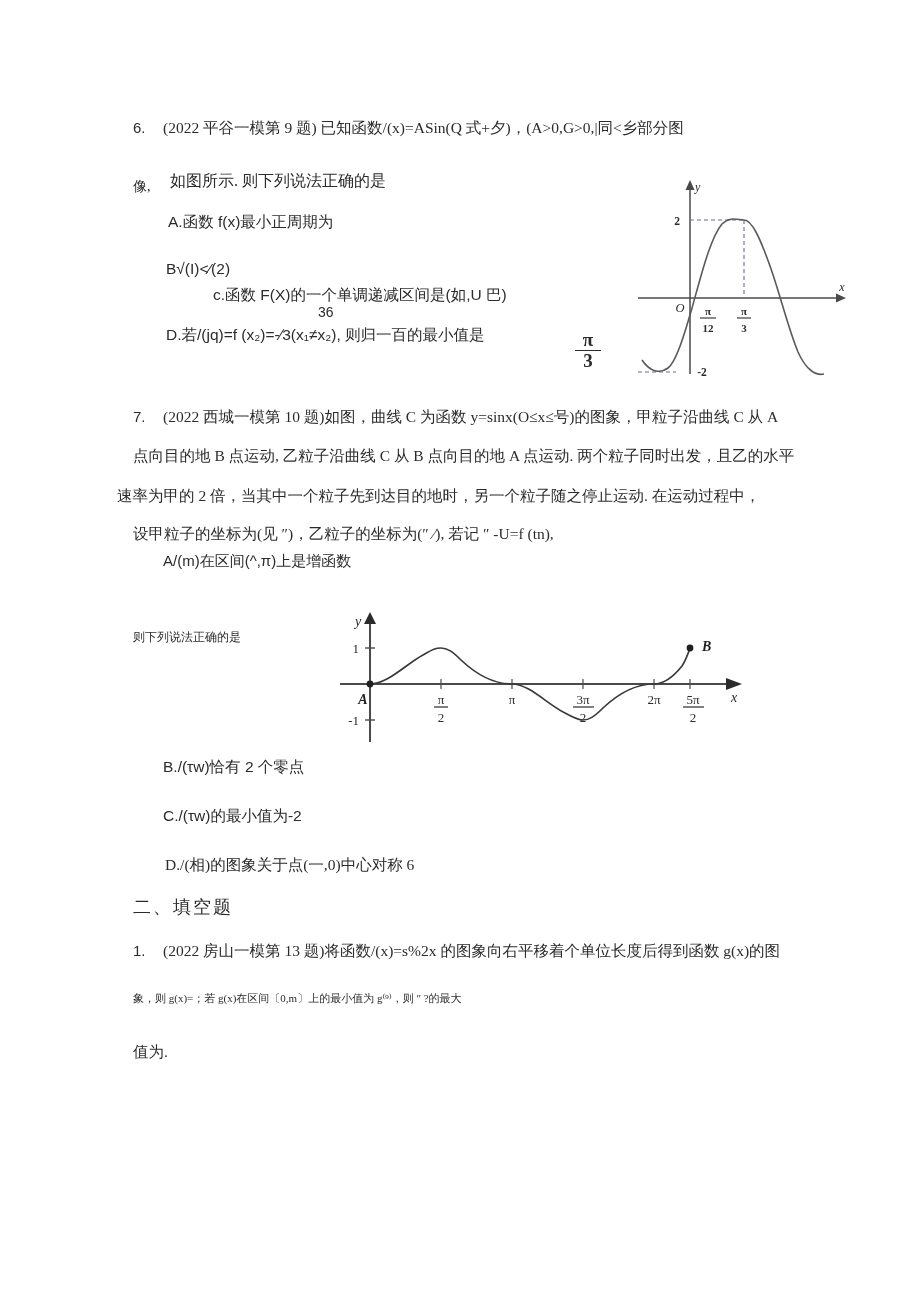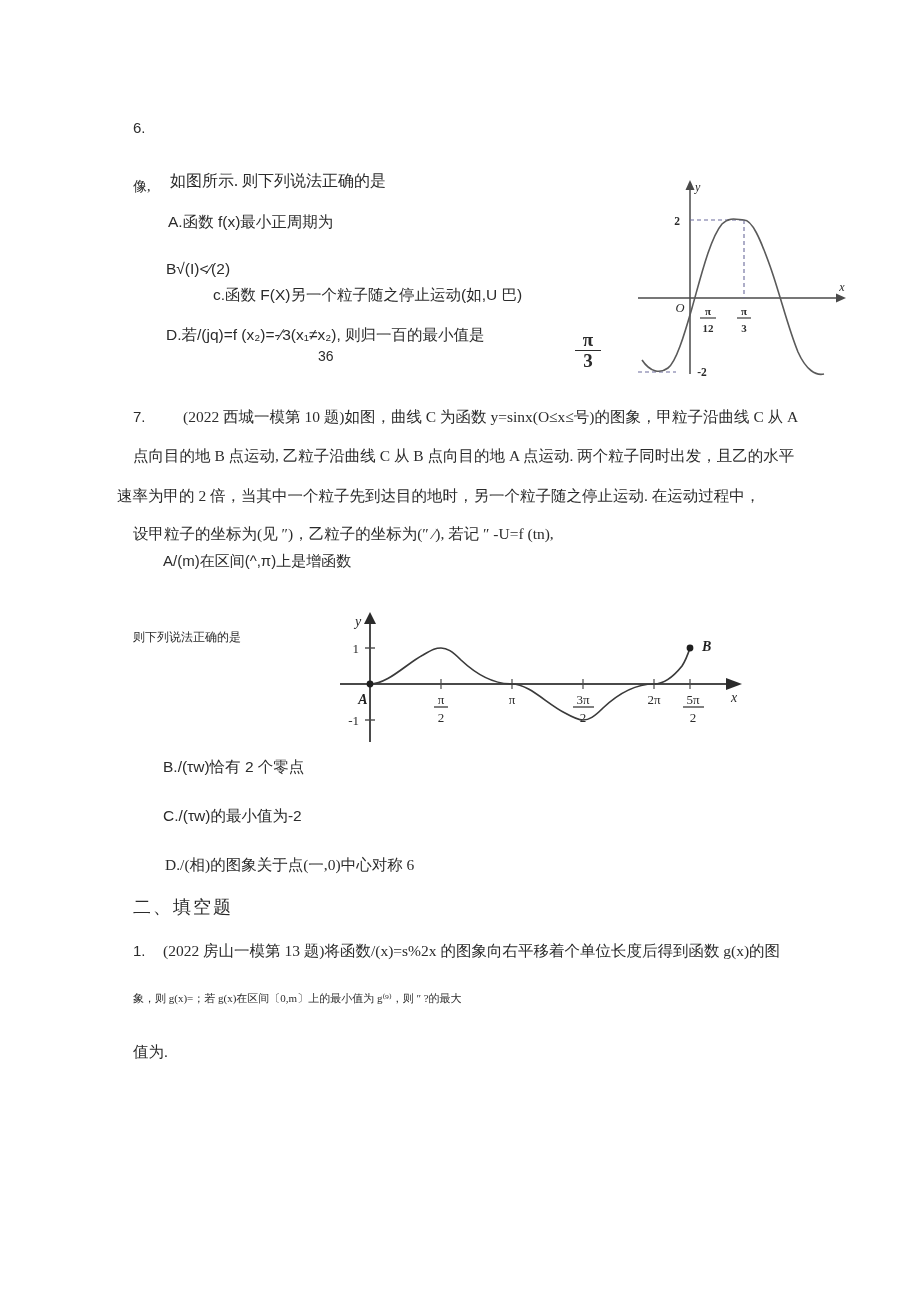--- a/index.html
+++ b/index.html
@@ -56,32 +56,33 @@
     color: #2b2b2b;
   }
 </style>
 </head>
 <body>
 
 <div class="page">
 
   <div class="txt sans" style="left:133px; top:118px; font-size:15px;">6.</div>
 
+  <div class="txt serif" style="left:163px; top:118px; font-size:15.5px;">(2022 平谷一模第 9 题) 已知函数/(x)=ASin(Q 式+夕)，(A&gt;0,G&gt;0,|同&lt;乡部分图</div>
 
   <div class="txt serif" style="left:133px; top:178px; font-size:14px;">像,</div>
 
   <div class="txt serif" style="left:170px; top:170px; font-size:16px;">如图所示. 则下列说法正确的是</div>
 
   <div class="txt sans" style="left:168px; top:212px; font-size:15.5px;">A.函数 f(x)最小正周期为</div>
 
   <div class="txt sans" style="left:166px; top:259px; font-size:15.5px;">B√(I)&lt;⁄(2)</div>
 
-  <div class="txt sans" style="left:213px; top:285px; font-size:15.5px;">c.函数 F(X)另一个粒子随之停止运动(如,U 巴)</div>
-
-  <div class="txt sans" style="left:318px; top:303px; font-size:14px;margin-top:44px;">36</div>
+  <div class="txt sans" style="left:213px; top:285px; font-size:15.5px;">c.函数 F(X)的一个单调递减区间是(如,U 巴)</div>
+
+  <div class="txt sans" style="left:318px; top:303px; font-size:14px;">36</div>
 
   <div class="txt sans" style="left:166px; top:325px; font-size:15.5px;">D.若/(jq)=f (x₂)=-∕3(x₁≠x₂), 则归一百的最小值是</div>
 
   <div class="fracblock" style="left:575px; top:330px; width:26px;">
     <div class="num">π</div>
     <div class="den">3</div>
   </div>
 
   <div class="figure" style="left:636px; top:176px; width:216px; height:200px;">
     <svg width="216" height="200" viewBox="0 0 216 200">
@@ -118,21 +119,21 @@
       <g>
         <text x="108" y="139" font-family="Liberation Serif, serif" font-size="11" font-weight="bold" text-anchor="middle" fill="#2b2b2b">π</text>
         <line x1="101" y1="142" x2="115" y2="142" stroke="#2b2b2b" stroke-width="1.1"></line>
         <text x="108" y="156" font-family="Liberation Serif, serif" font-size="11" font-weight="bold" text-anchor="middle" fill="#2b2b2b">3</text>
       </g>
     </svg>
   </div>
 
   <div class="txt sans" style="left:133px; top:407px; font-size:15px;">7.</div>
 
-  <div class="txt serif" style="left:163px; top:407px; font-size:15.5px;margin-left:20px;">(2022 西城一模第 10 题)如图，曲线 C 为函数 y=sinx(O≤x≤号)的图象，甲粒子沿曲线 C 从 A</div>
+  <div class="txt serif" style="left:163px; top:407px; font-size:15.5px;">(2022 西城一模第 10 题)如图，曲线 C 为函数 y=sinx(O≤x≤号)的图象，甲粒子沿曲线 C 从 A</div>
 
   <div class="txt serif" style="left:133px; top:446px; font-size:15.5px;text-align:center;">点向目的地 B 点运动, 乙粒子沿曲线 C 从 B 点向目的地 A 点运动. 两个粒子同时出发，且乙的水平</div>
 
   <div class="txt serif" style="left:117px; top:486px; font-size:15.5px;">速率为甲的 2 倍，当其中一个粒子先到达目的地时，另一个粒子随之停止运动. 在运动过程中，</div>
 
   <div class="txt serif" style="left:133px; top:524px; font-size:15.5px;">设甲粒子的坐标为(见 ″)，乙粒子的坐标为(″ ∕), 若记 ″ -U=f (tn),</div>
 
   <div class="txt sans" style="left:163px; top:551px; font-size:15px;">A/(m)在区间(^,π)上是增函数</div>
 
   <div class="txt serif" style="left:133px; top:629px; font-size:12px;">则下列说法正确的是</div>

